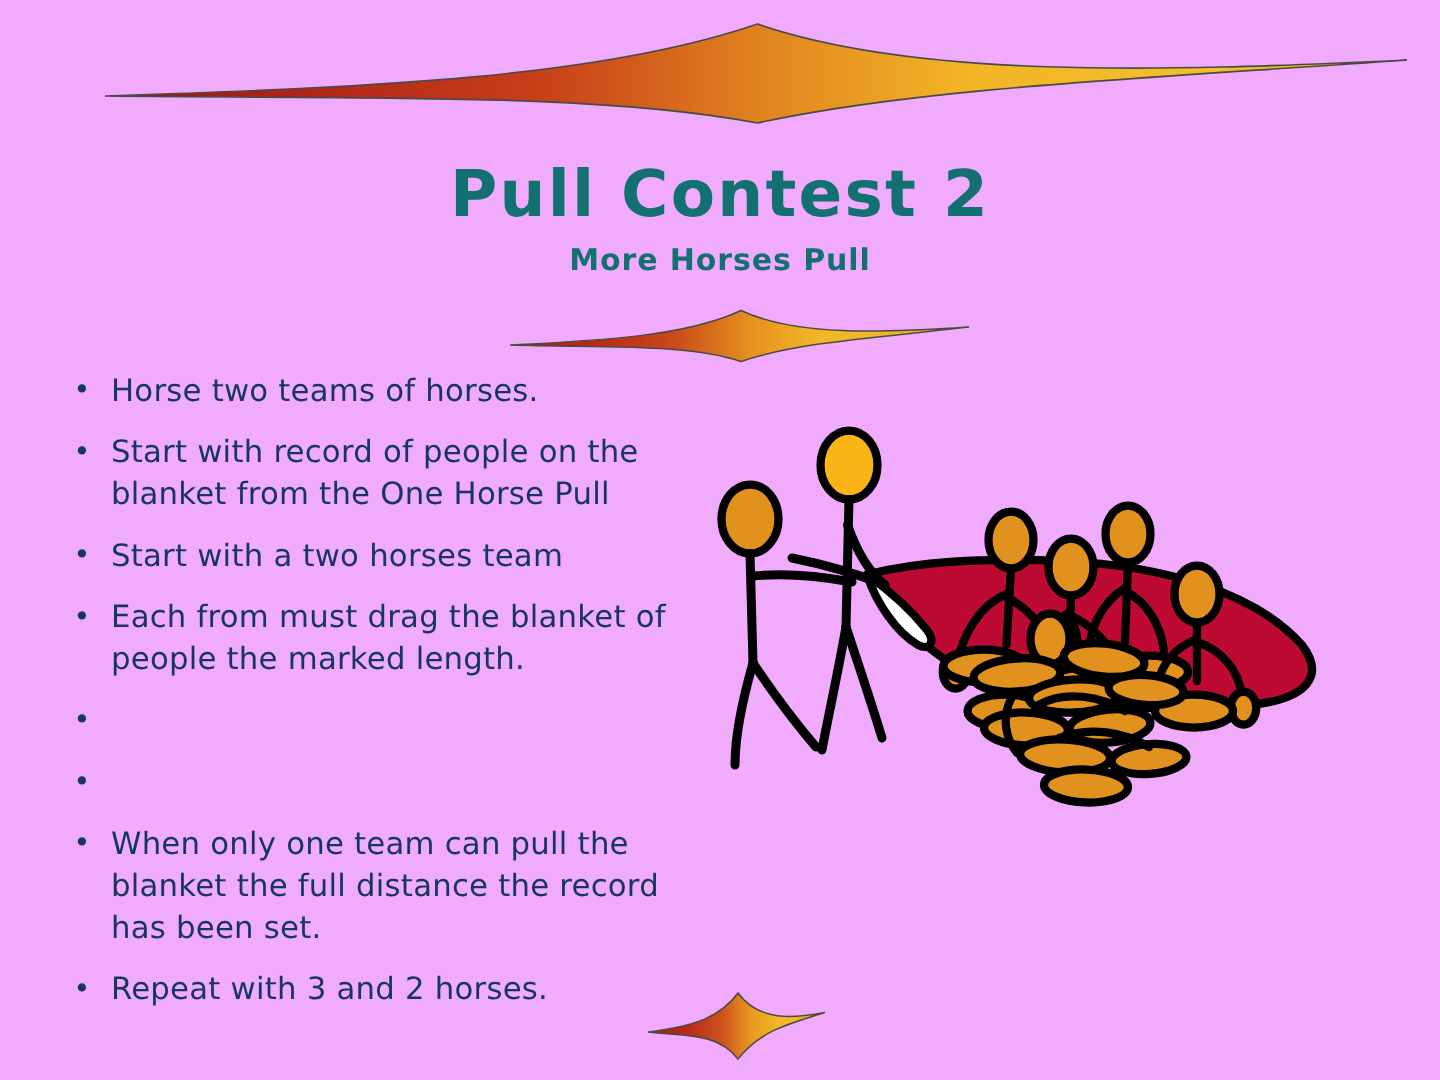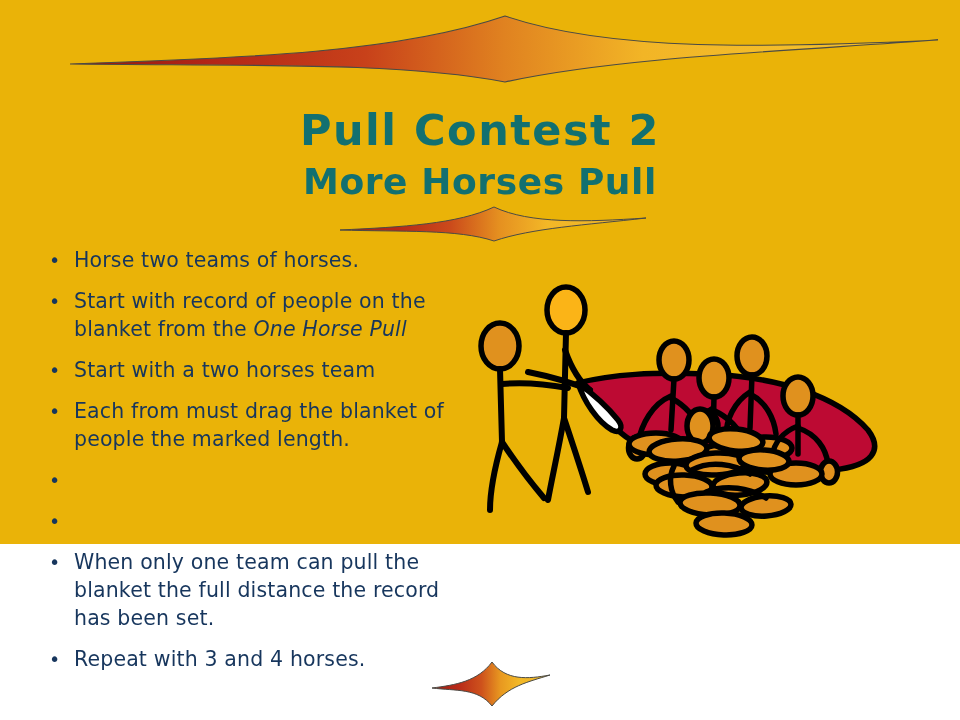--- a/index.html
+++ b/index.html
@@ -7,22 +7,22 @@
   html, body {
     width: 960px;
     height: 720px;
     overflow: hidden;
     background: #ffffff;
   }
 
   #slide {
     position: relative;
     width: 960px;
-    height: 544px;
-    background: #eab308;
+    height: 720px;
+    background: #f0abfc;
     font-family: "DejaVu Sans", sans-serif;
   }
 
   
   .ornament { position: absolute; }
 
   .ornament-top    { left: 70px;  top: 8px;   width: 868px; height: 80px; }
   .ornament-middle { left: 340px; top: 203px; width: 306px; height: 42px; }
   .ornament-bottom { left: 432px; top: 658px; width: 118px; height: 62px; }
 
@@ -39,21 +39,21 @@
     color: #127070;
     font-size: 43px;
     font-weight: bold;
     letter-spacing: 1.5px;
     line-height: 1.05;
     font-family: "DejaVu Sans", sans-serif;
   }
 
   #page-subtitle {
     color: #127070;
-    font-size: 36px;
+    font-size: 20px;
     font-weight: bold;
     letter-spacing: 0.6px;
     margin-top: 8px;
     font-family: "DejaVu Sans", sans-serif;
     text-align: center;
   }
 
   
   #bullet-list {
     position: absolute;
@@ -78,21 +78,21 @@
   }
 
   .bullet-text {
     color: #17365D;
     font-size: 20.5px;
     line-height: 28px;
     letter-spacing: 0.15px;
     font-family: "DejaVu Sans", sans-serif;
   }
 
-  .bullet-text .em { font-style: italic; }
+  .bullet-text .em { }
 
   
   #illustration {
     position: absolute;
     left: 478px;
     top: 278px;
     width: 412px;
     height: 282px;
   }
 </style>
@@ -173,21 +173,21 @@
       <span class="bullet-marker">•</span>
     </div>
 
     <div class="bullet-row">
       <span class="bullet-marker">•</span>
       <span class="bullet-text">When only one team can pull the blanket the full distance the record has been set.</span>
     </div>
 
     <div class="bullet-row">
       <span class="bullet-marker">•</span>
-      <span class="bullet-text">Repeat with 3 and 4 horses.</span>
+      <span class="bullet-text">Repeat with 3 and 2 horses.</span>
     </div>
 
   </div>
 
   <svg id="illustration" viewBox="0 0 412 282">
 
     <g stroke="#000000" stroke-width="5.5" stroke-linecap="round" stroke-linejoin="round">
 
       <path d="M 100 105
                C 135 96, 175 94, 230 96

